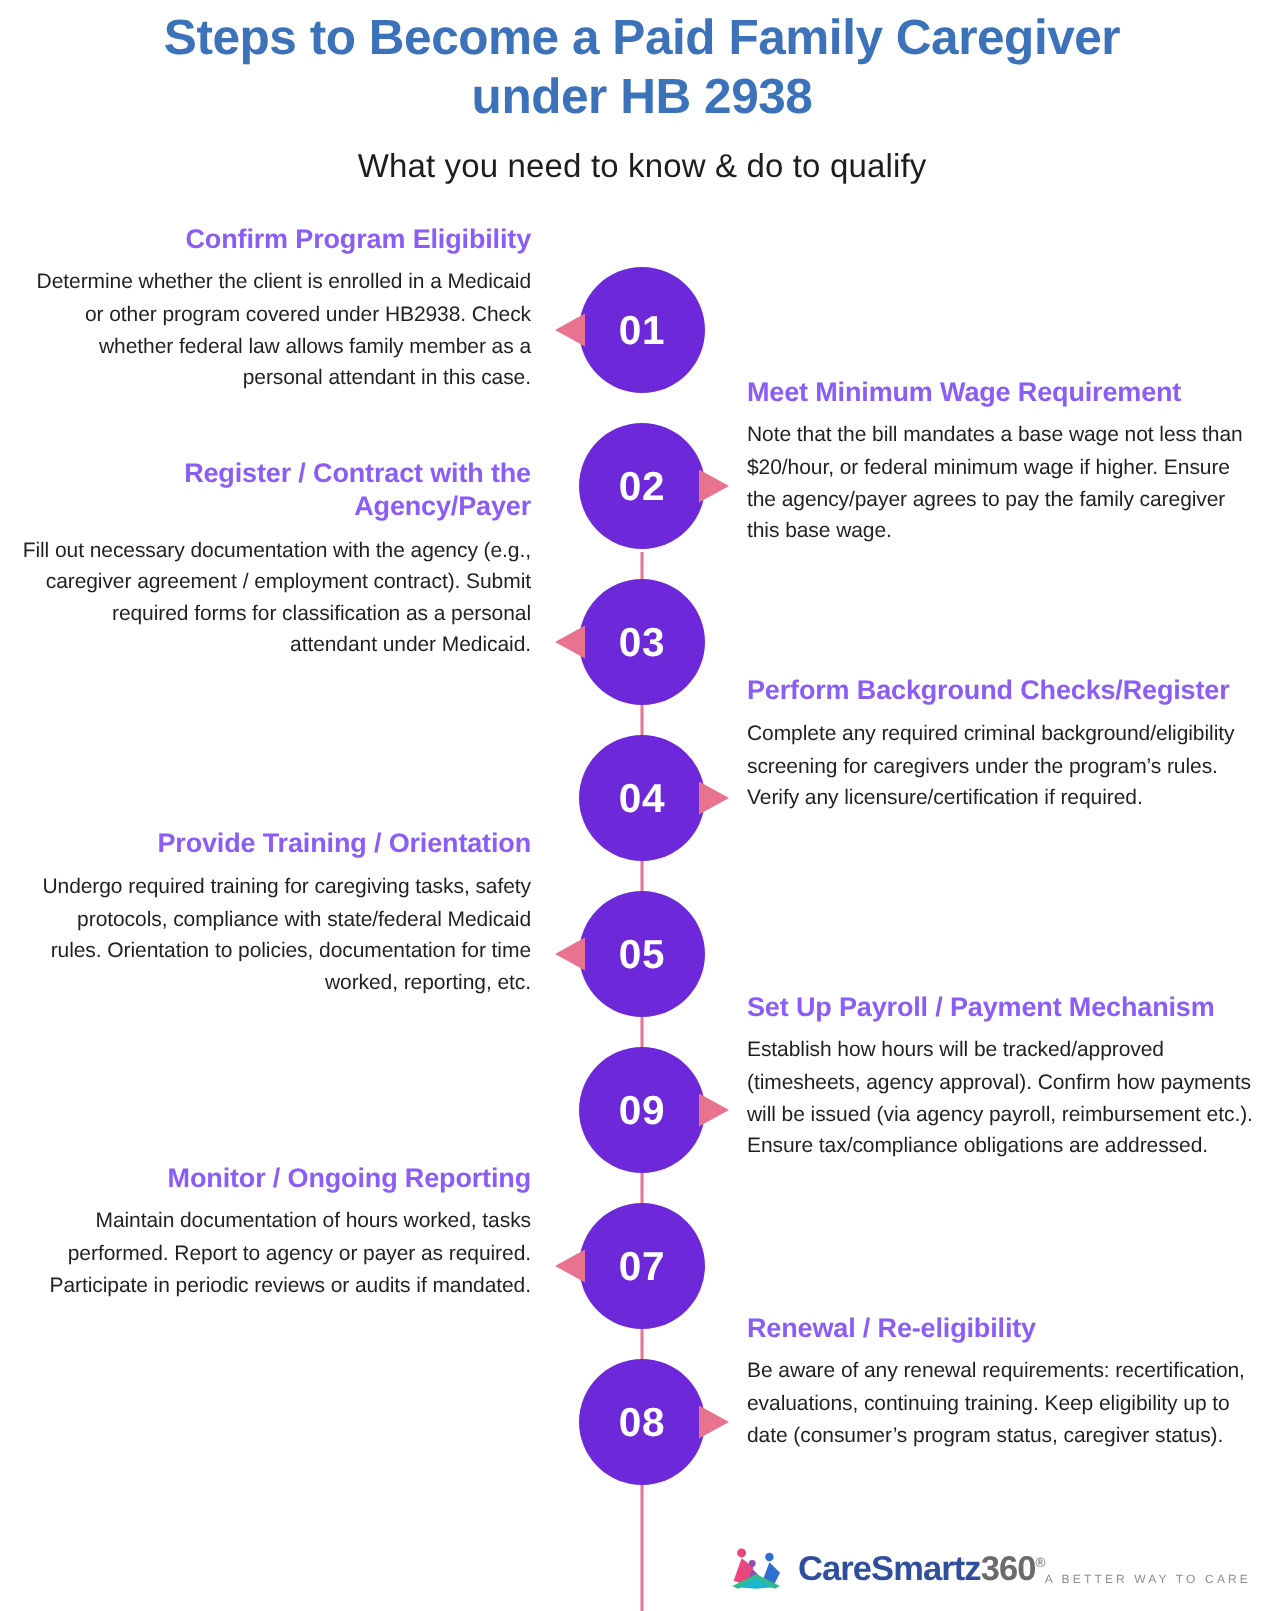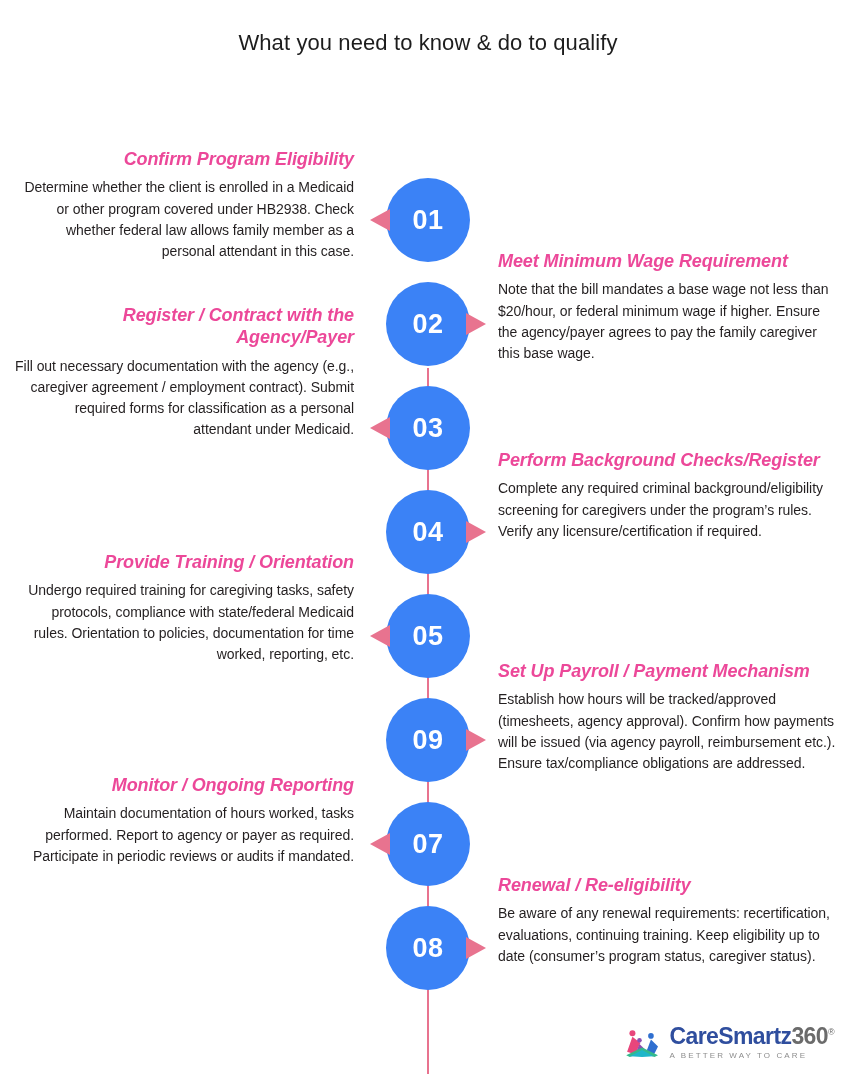--- a/index.html
+++ b/index.html
@@ -16,21 +16,21 @@
   .header { padding-top:6px; text-align:center; }
   .main-title {
     font-size:33px;
     font-weight:bold;
     line-height:1.18;
     color:#3c72b9;
     letter-spacing:-0.3px;
     padding:0 70px;
   }
   .subtitle {
-    margin-top:24px;
+    margin-top:14px;
     font-size:22px;
     font-weight:400;
     color:#1d1d1d;
     letter-spacing:0.1px;
   }
 
   
   .timeline {
     position:absolute;
     top:150px; left:0; right:0; bottom:0;
@@ -48,21 +48,21 @@
 
   .row { position:absolute; left:0; width:856px; }
 
   
   .marker {
     position:absolute;
     left:428px;
     width:84px; height:84px;
     margin-left:-42px;
     border-radius:50%;
-    background:#3b82f6;
+    background:#6d28d9;
     z-index:3;
     display:flex;
     align-items:center;
     justify-content:center;
   }
   .marker .num {
     color:#ffffff;
     font-size:27px;
     font-weight:bold;
     letter-spacing:0.5px;
@@ -90,45 +90,44 @@
   }
 
   
   .block { position:absolute; width:340px; z-index:2; }
   .block.left  { left:14px;  text-align:right; }
   .block.right { left:498px; text-align:left; }
 
   .step-title {
     font-size:18px;
     font-weight:bold;
-    color:#ec4899;
+    color:#8b5cf6;
     line-height:1.24;
     letter-spacing:-0.1px;
     margin-bottom:7px;
-    font-style:italic;
   }
   .step-body {
     font-size:14px;
     font-weight:400;
     color:#231f20;
     line-height:1.52;
     letter-spacing:-0.05px;
   }
 
   
   .footer {
     position:absolute;
     right:22px;
     bottom:14px;
     display:flex;
     align-items:center;
     gap:8px;
   }
   .logo-mark { width:38px; height:30px; flex:0 0 auto; }
-  .logo-textwrap { display:flex; flex-direction:column; align-items:flex-start; }
+  .logo-textwrap { display:flex; flex-direction:row; align-items:flex-end; }
   .logo-word {
     font-size:23px;
     font-weight:bold;
     color:#2f4e9e;
     line-height:1;
     letter-spacing:-0.6px;
     position:relative;
     white-space:nowrap;
   }
   .logo-word .sixty { color:#6b6b6b; }
@@ -143,20 +142,21 @@
     font-size:8px;
     letter-spacing:2.1px;
     color:#8d8d8d;
     white-space:nowrap;
   }
 </style>
 </head>
 <body>
 
 <div class="header">
+  <h1 class="main-title">Steps to Become a Paid Family Caregiver under HB 2938</h1>
   <div class="subtitle">What you need to know &amp; do to qualify</div>
 </div>
 
 <div class="timeline">
   <div class="spine"></div>
 
   <div class="row" style="top:0;">
     <div class="block left" style="top:-2px;">
       <div class="step-title">Confirm Program Eligibility</div>
       <div class="step-body">Determine whether the client is enrolled in a Medicaid or other program covered under HB2938. Check whether federal law allows family member as a personal attendant in this case.</div>

